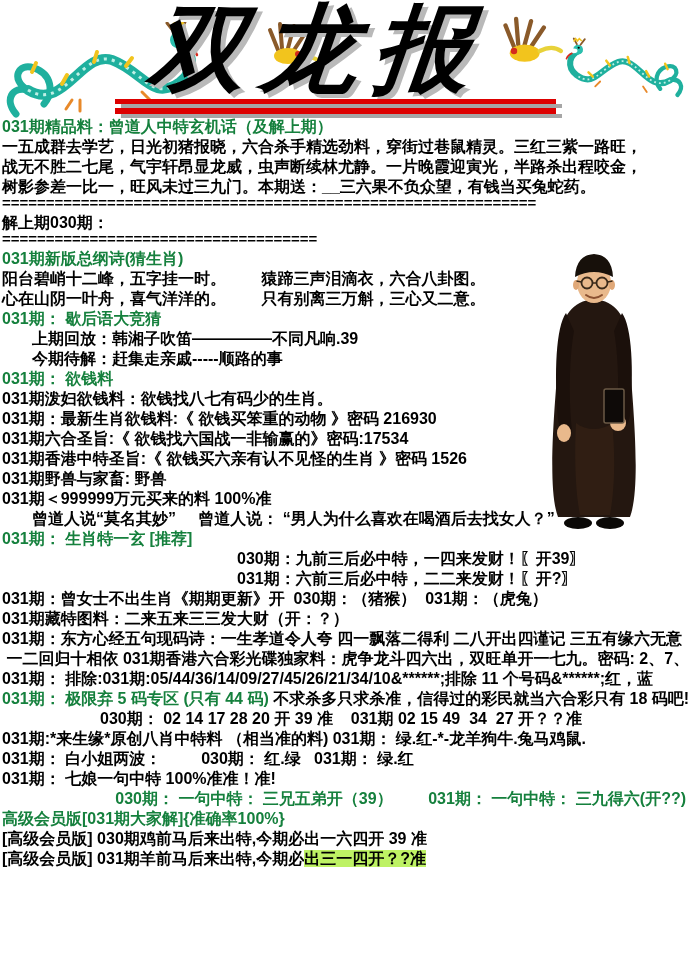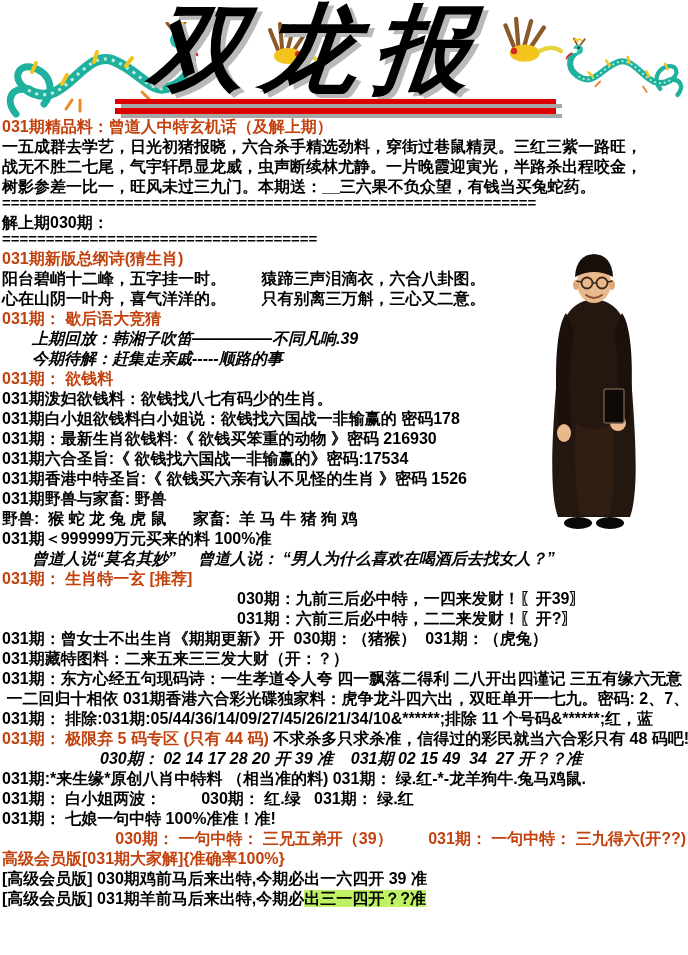--- a/index.html
+++ b/index.html
@@ -12,25 +12,25 @@
          font-family:"Liberation Serif","DejaVu Serif",serif;
          font-style:italic;font-weight:bold;font-size:96px;line-height:108px;
          letter-spacing:16px;color:#000;text-shadow:5px 4px 0 #b9b9b9;
          transform:skewX(-6deg);white-space:nowrap;}
   .bar{position:absolute;}
   
   #content{position:absolute;left:2px;top:117px;width:684px;}
   .line{white-space:pre;overflow:visible;height:20px;line-height:20px;
         font-size:16px;font-weight:bold;color:#000;}
   .line.sep{height:16px;line-height:12px;font-size:15px;letter-spacing:0px;}
-  .line.indent{padding-left:30px;font-style:italic;}
+  .line.indent{padding-left:30px;}
   .line.c1{padding-left:235px;}
-  .line.c2{padding-left:98px;font-style:italic;}
+  .line.c2{padding-left:98px;}
   .line.c3{padding-left:55px;text-align:right;}
-  .seg.red{color:#c2410c;}
+  .seg.red{color:#15803d;}
   .seg.hl{background:#bef264;}
   
   #photo{position:absolute;left:518px;top:243px;width:150px;height:292px;}
 </style>
 </head>
 <body>
 
 <div id="page">
 
   <div id="masthead">
@@ -94,37 +94,35 @@
       <div class="line "><span class="seg ">解上期030期：</span></div>
       <div class="line sep"><span class="seg ">====================================</span></div>
       <div class="line "><span class="seg red">031期新版总纲诗(猜生肖)</span></div>
       <div class="line "><span class="seg ">阳台碧峭十二峰，五字挂一时。        猿蹄三声泪滴衣，六合八卦图。</span></div>
       <div class="line "><span class="seg ">心在山阴一叶舟，喜气洋洋的。        只有别离三万斛，三心又二意。</span></div>
       <div class="line "><span class="seg red">031期： 歇后语大竞猜</span></div>
       <div class="line indent"><span class="seg ">上期回放：韩湘子吹笛—————不同凡响.39</span></div>
       <div class="line indent"><span class="seg ">今期待解：赶集走亲戚-----顺路的事</span></div>
       <div class="line "><span class="seg red">031期： 欲钱料</span></div>
       <div class="line "><span class="seg ">031期泼妇欲钱料：欲钱找八七有码少的生肖。</span></div>
-      <div class="line "><span class="seg ">031期白小姐欲钱料白小姐说：欲钱找六国战一非输赢的 密码178</span></div>
       <div class="line "><span class="seg ">031期：最新生肖欲钱料:《 欲钱买笨重的动物 》密码 216930</span></div>
       <div class="line "><span class="seg ">031期六合圣旨:《 欲钱找六国战一非输赢的》密码:17534</span></div>
       <div class="line "><span class="seg ">031期香港中特圣旨:《 欲钱买六亲有认不见怪的生肖 》密码 1526</span></div>
       <div class="line "><span class="seg ">031期野兽与家畜: 野兽</span></div>
-      <div class="line "><span class="seg ">野兽:  猴 蛇 龙 兔 虎 鼠      家畜:  羊 马 牛 猪 狗 鸡</span></div>
       <div class="line "><span class="seg ">031期＜999999万元买来的料 100%准</span></div>
       <div class="line indent"><span class="seg ">曾道人说“莫名其妙”     曾道人说： “男人为什么喜欢在喝酒后去找女人？”</span></div>
       <div class="line "><span class="seg red">031期： 生肖特一玄 [推荐]</span></div>
       <div class="line c1"><span class="seg ">030期：九前三后必中特，一四来发财！〖开39〗</span></div>
       <div class="line c1"><span class="seg ">031期：六前三后必中特，二二来发财！〖开?〗</span></div>
       <div class="line "><span class="seg ">031期：曾女士不出生肖《期期更新》开  030期：（猪猴）  031期：（虎兔）</span></div>
       <div class="line "><span class="seg ">031期藏特图料：二来五来三三发大财（开：？）</span></div>
       <div class="line "><span class="seg ">031期：东方心经五句现码诗：一生孝道令人夸 四一飘落二得利 二八开出四谨记 三五有缘六无意</span></div>
       <div class="line "><span class="seg "> 一二回归十相依 031期香港六合彩光碟独家料：虎争龙斗四六出，双旺单开一七九。密码: 2、7、0</span></div>
       <div class="line "><span class="seg ">031期： 排除:031期:05/44/36/14/09/27/45/26/21/34/10&amp;******;排除 11 个号码&amp;******;红，蓝</span></div>
-      <div class="line "><span class="seg red">031期： 极限弃 5 码专区 (只有 44 码) </span><span class="seg ">不求杀多只求杀准，信得过的彩民就当六合彩只有 48 码吧!</span></div>
+      <div class="line "><span class="seg red">031期： 极限弃 5 码专区 (只有 44 码) </span><span class="seg ">不求杀多只求杀准，信得过的彩民就当六合彩只有 18 码吧!</span></div>
       <div class="line c2"><span class="seg ">030期： 02 14 17 28 20 开 39 准    031期 02 15 49  34  27 开？？准</span></div>
       <div class="line "><span class="seg ">031期:*来生缘*原创八肖中特料 （相当准的料) 031期： 绿.红-*-龙羊狗牛.兔马鸡鼠.</span></div>
       <div class="line "><span class="seg ">031期： 白小姐两波：         030期： 红.绿   031期： 绿.红</span></div>
       <div class="line "><span class="seg ">031期： 七娘一句中特 100%准准！准!</span></div>
       <div class="line c3"><span class="seg red">030期： 一句中特： 三兄五弟开（39）        031期： 一句中特： 三九得六(开??)</span></div>
       <div class="line "><span class="seg red">高级会员版[031期大家解]{准确率100%}</span></div>
       <div class="line "><span class="seg ">[高级会员版] 030期鸡前马后来出特,今期必出一六四开 39 准</span></div>
       <div class="line "><span class="seg ">[高级会员版] 031期羊前马后来出特,今期必</span><span class="seg hl">出三一四开？?准</span></div>
     </div>
 

